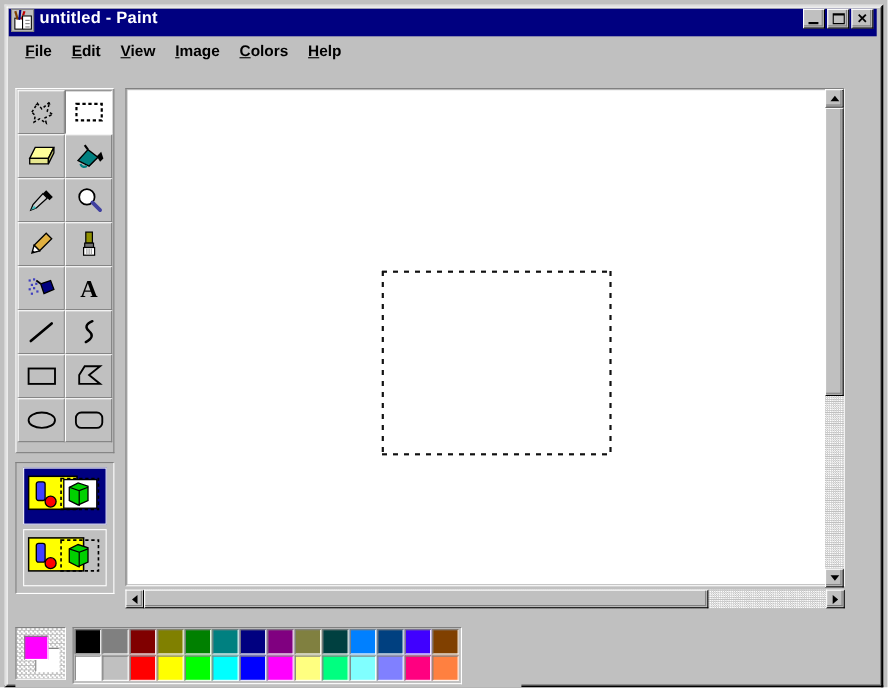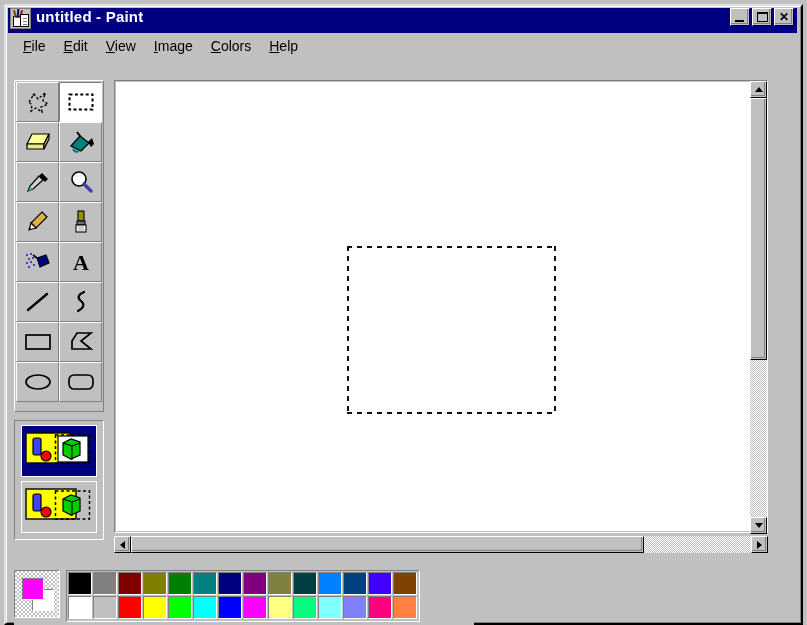--- a/index.html
+++ b/index.html
@@ -64,21 +64,21 @@
   .g-max{position:absolute;left:4px;top:3px;width:11px;height:10px;border:1px solid #000;border-top-width:2px;box-sizing:border-box;}
   .g-close{position:absolute;left:0;top:0;right:0;bottom:0;color:#000;font-size:12px;font-weight:bold;
     display:flex;align-items:center;justify-content:center;line-height:1;font-family:"Liberation Sans",sans-serif;}
   
   .menubar{
     position:absolute;left:2px;top:29px;width:789px;height:22px;
     display:flex;align-items:center;padding-left:6px;box-sizing:border-box;
     background:#c0c0c0;
   }
   .menu-item{
-    font-size:14px;color:#000;padding:2px 9px;cursor:default;white-space:nowrap;
+    font-size:14px;color:#000;padding:2px 9px;cursor:default;white-space:nowrap;font-weight:bold;
   }
   .menu-item u{text-decoration:underline;}
   
   .toolbox{
     position:absolute;left:8px;top:74px;width:92px;height:470px;
     background:#c0c0c0;
   }
   .tool-grid{
     position:relative;width:90px;height:332px;
     border-top:1px solid #ffffff;border-left:1px solid #ffffff;

